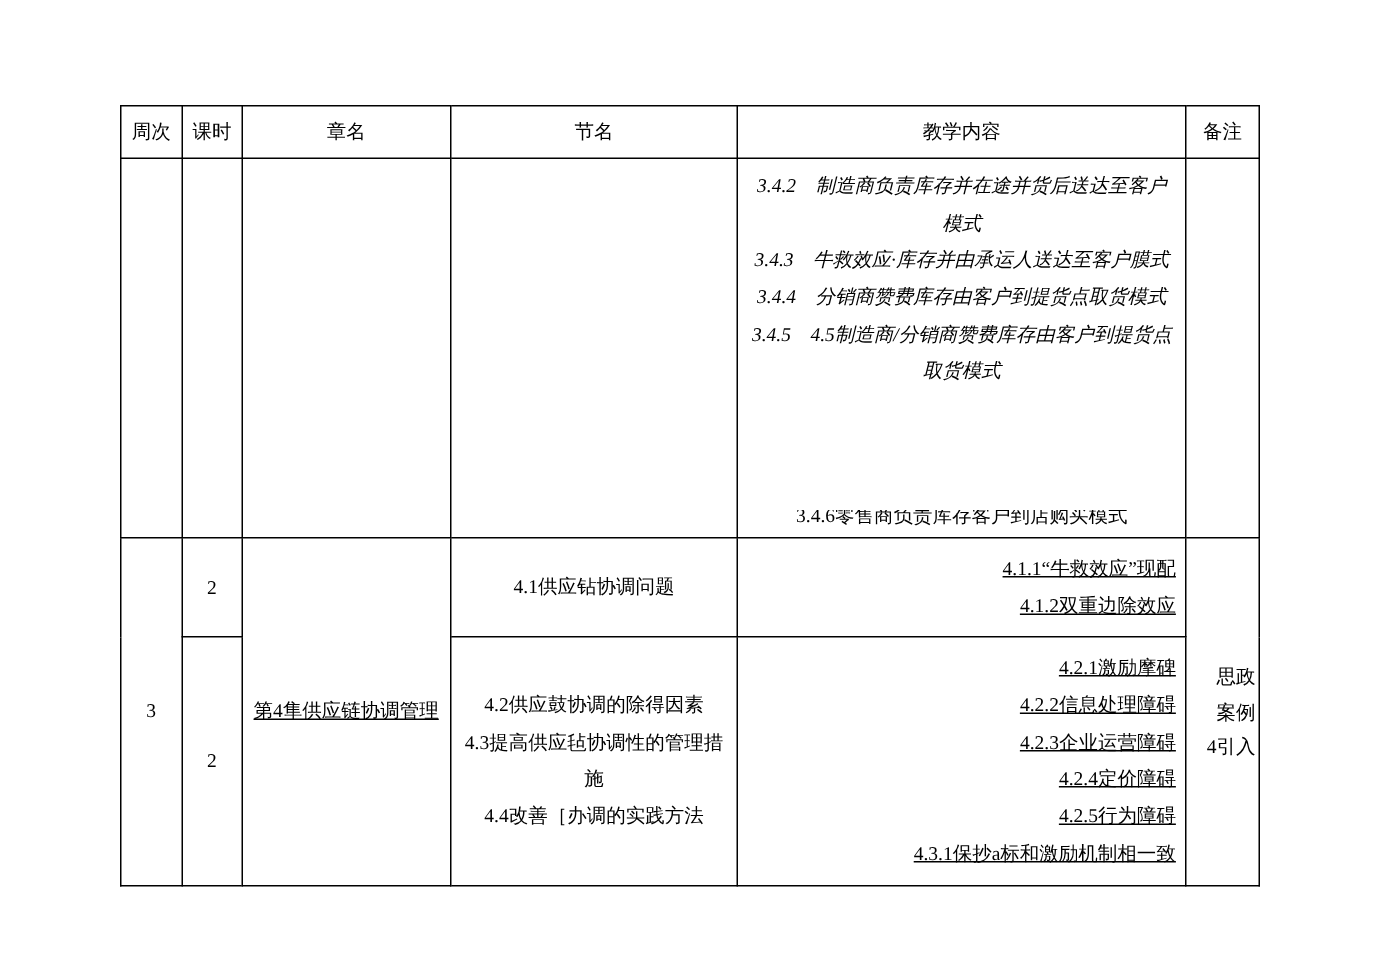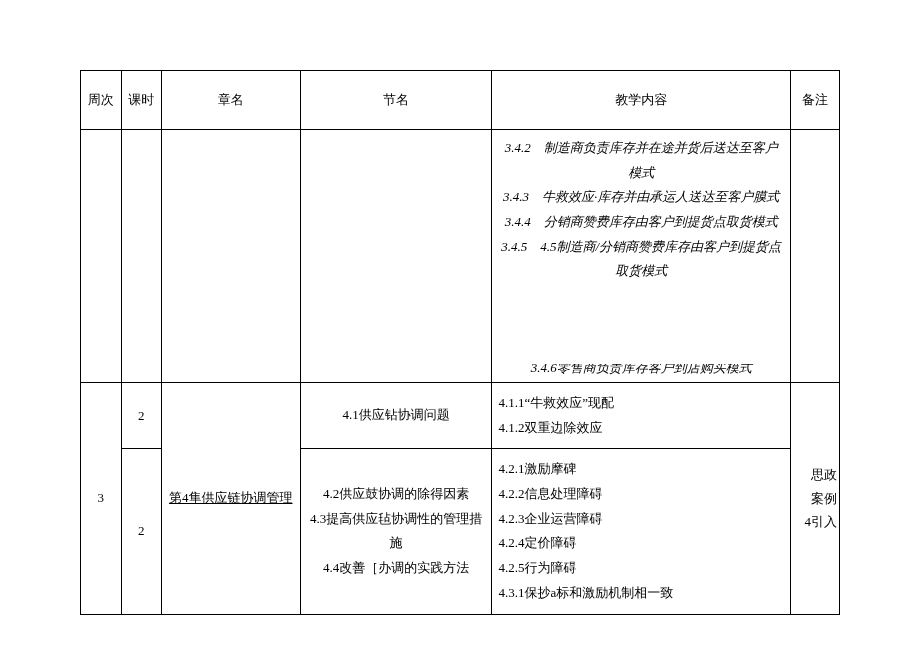--- a/index.html
+++ b/index.html
@@ -14,38 +14,39 @@
       color: #000;
       padding: 70px 80px;
     }
     table {
       border-collapse: collapse;
       width: 100%;
       table-layout: fixed;
     }
     th, td {
       border: 1px solid #000;
-      padding: 20px 4px;
+      padding: 8px 4px;
       vertical-align: middle;
       text-align: center;
       font-weight: normal;
     }
     th {
       height: 34px;
     }
     .col-week { width: 38px; }
     .col-hours { width: 38px; }
     .col-chapter { width: 130px; }
     .col-section { width: 180px; }
     .col-content { width: 280px; }
     .col-remark { width: 46px; }
     .content-cell {
-      text-align: left;
+      text-align: right;
       padding: 8px 6px;
       line-height: 1.9;
+      text-decoration: underline;
     }
     .section-cell {
       text-align: center;
       padding: 8px 6px;
       line-height: 1.9;
     }
     .chapter-cell {
       text-align: center;
       padding: 8px 4px;
       text-decoration: underline;
@@ -111,21 +112,21 @@
       <td class="section-cell"></td>
       <td style="padding:0; position:relative;">
         <div class="clip-top">
           <div class="clip-top-inner nowrap-block">
             <div>3.4.2　制造商负责库存并在途并货后送达至客户模式</div>
             <div>3.4.3　牛救效应·库存并由承运人送达至客户膜式</div>
             <div>3.4.4　分销商赞费库存由客户到提货点取货模式</div>
             <div>3.4.5　4.5制造商/分销商赞费库存由客户到提货点取货模式</div>
           </div>
           <div class="clip-bottom-fade">
-            <div style="transform:translateY(-8px);font-style:italic;">3.4.6零售商负责库存客户到店购买模式</div>
+            <div style="transform:translateY(-8px);">3.4.6零售商负责库存客户到店购买模式</div>
           </div>
         </div>
       </td>
       <td></td>
     </tr>
 
     <tr>
       <td rowspan="2">3</td>
       <td style="height:54px;">2</td>
       <td rowspan="2" class="chapter-cell">第4隼供应链协调管理</td>

